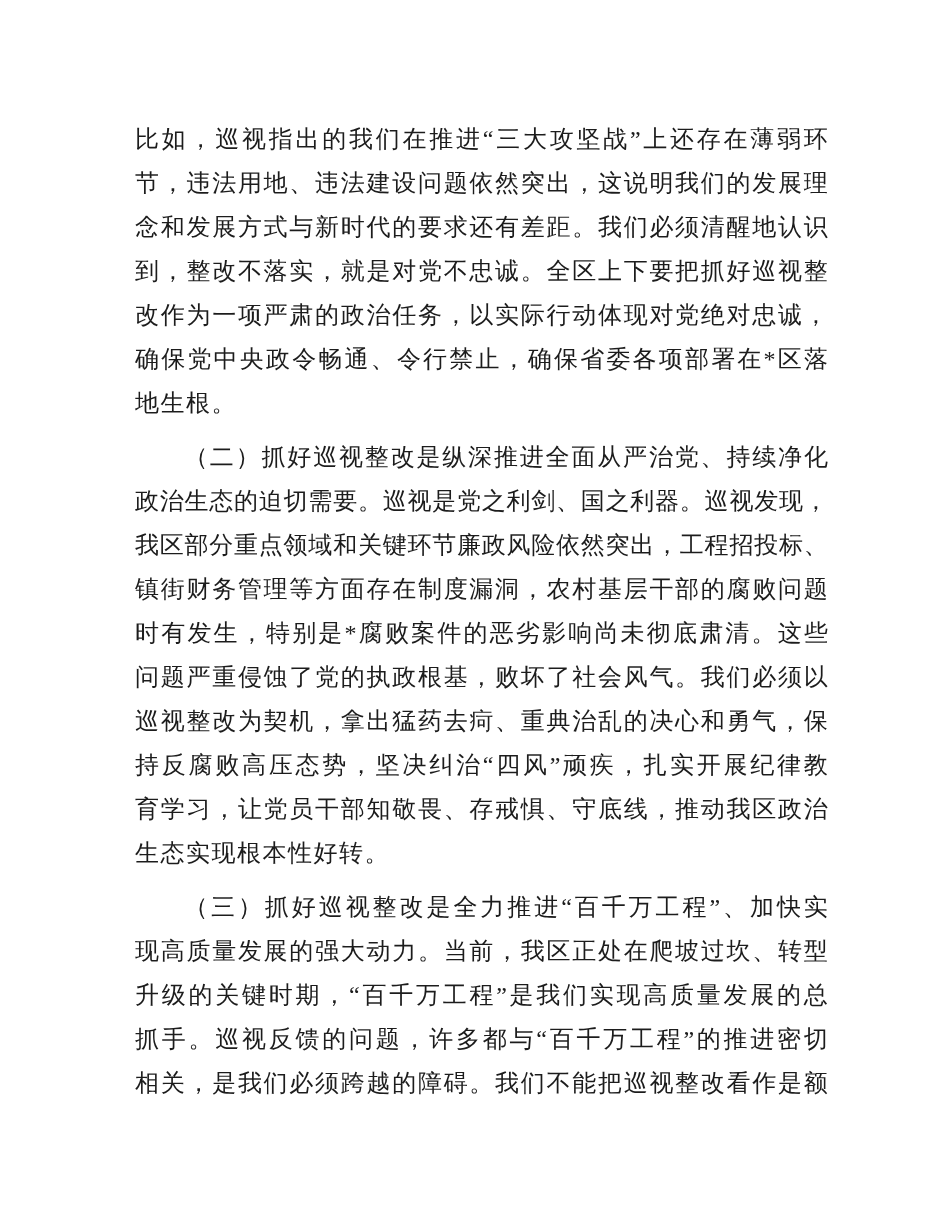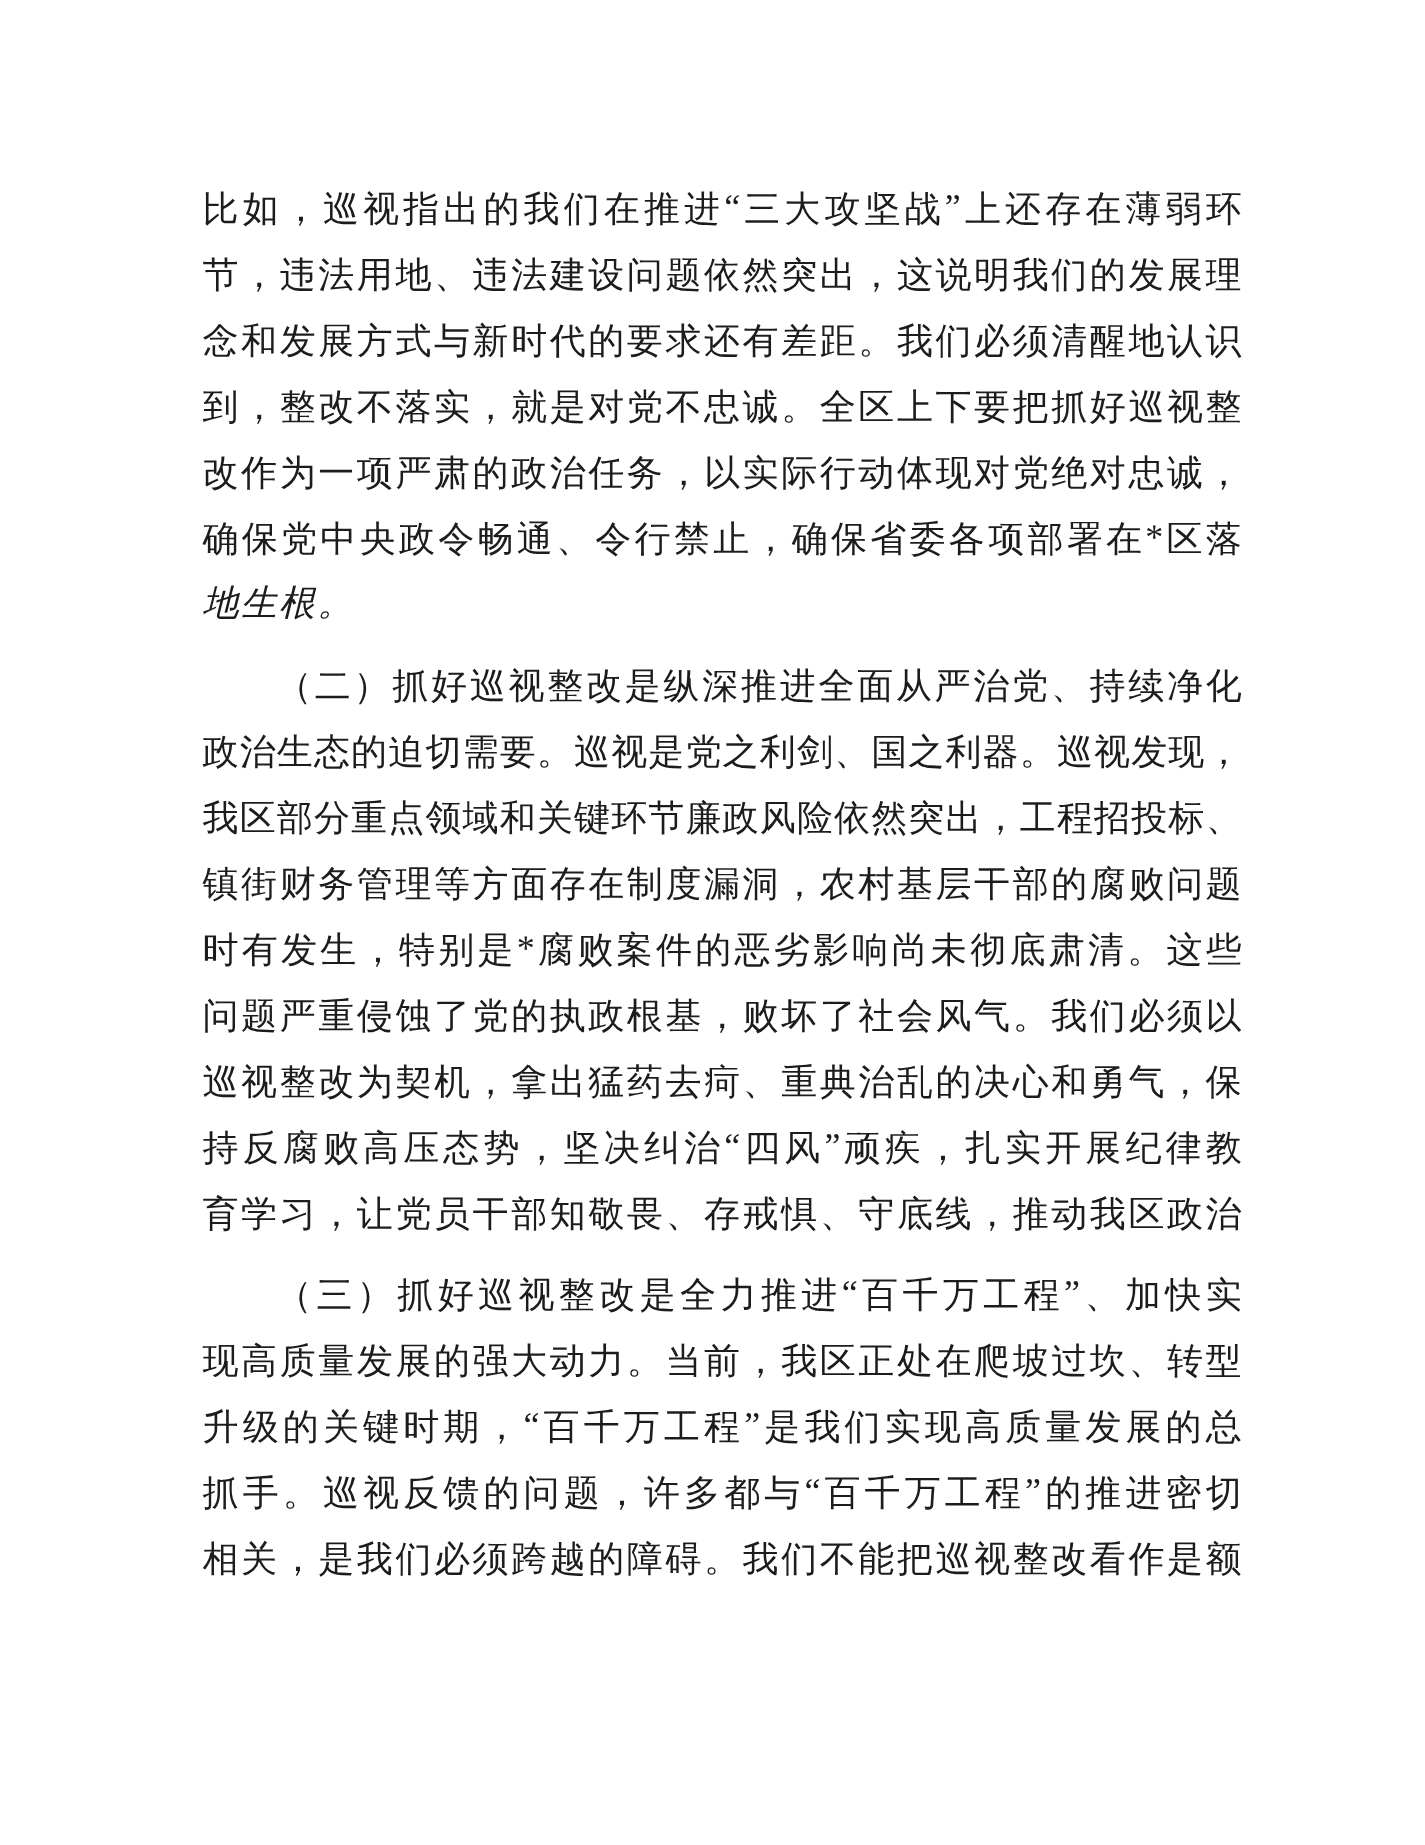--- a/index.html
+++ b/index.html
@@ -26,21 +26,21 @@
   }
   .paragraph { margin: 0; }
   .paragraph + .paragraph { margin-top: 10px; }
   .line { height: 44px; }
   .line.just {
     display: flex;
     justify-content: space-between;
     align-items: center;
   }
   .line.just span { flex: 0 0 auto; white-space: pre; }
-  .line.short { line-height: 44px; letter-spacing: 1.5px; font-style: italic; }
+  .line.short { line-height: 44px; letter-spacing: 1.5px; }
   .line.indent { padding-left: 49px; }
 </style>
 </head>
 <body>
 
 <div class="page">
   <div class="content">
       <div class="paragraph">
         <div class="line just">
           <span>比</span>
@@ -473,20 +473,21 @@
           <span>底</span>
           <span>线</span>
           <span>，</span>
           <span>推</span>
           <span>动</span>
           <span>我</span>
           <span>区</span>
           <span>政</span>
           <span>治</span>
         </div>
+        <div class="line short">生态实现根本性好转。</div>
       </div>
       <div class="paragraph">
         <div class="line just indent">
           <span>（</span>
           <span>三</span>
           <span>）</span>
           <span>抓</span>
           <span>好</span>
           <span>巡</span>
           <span>视</span>

